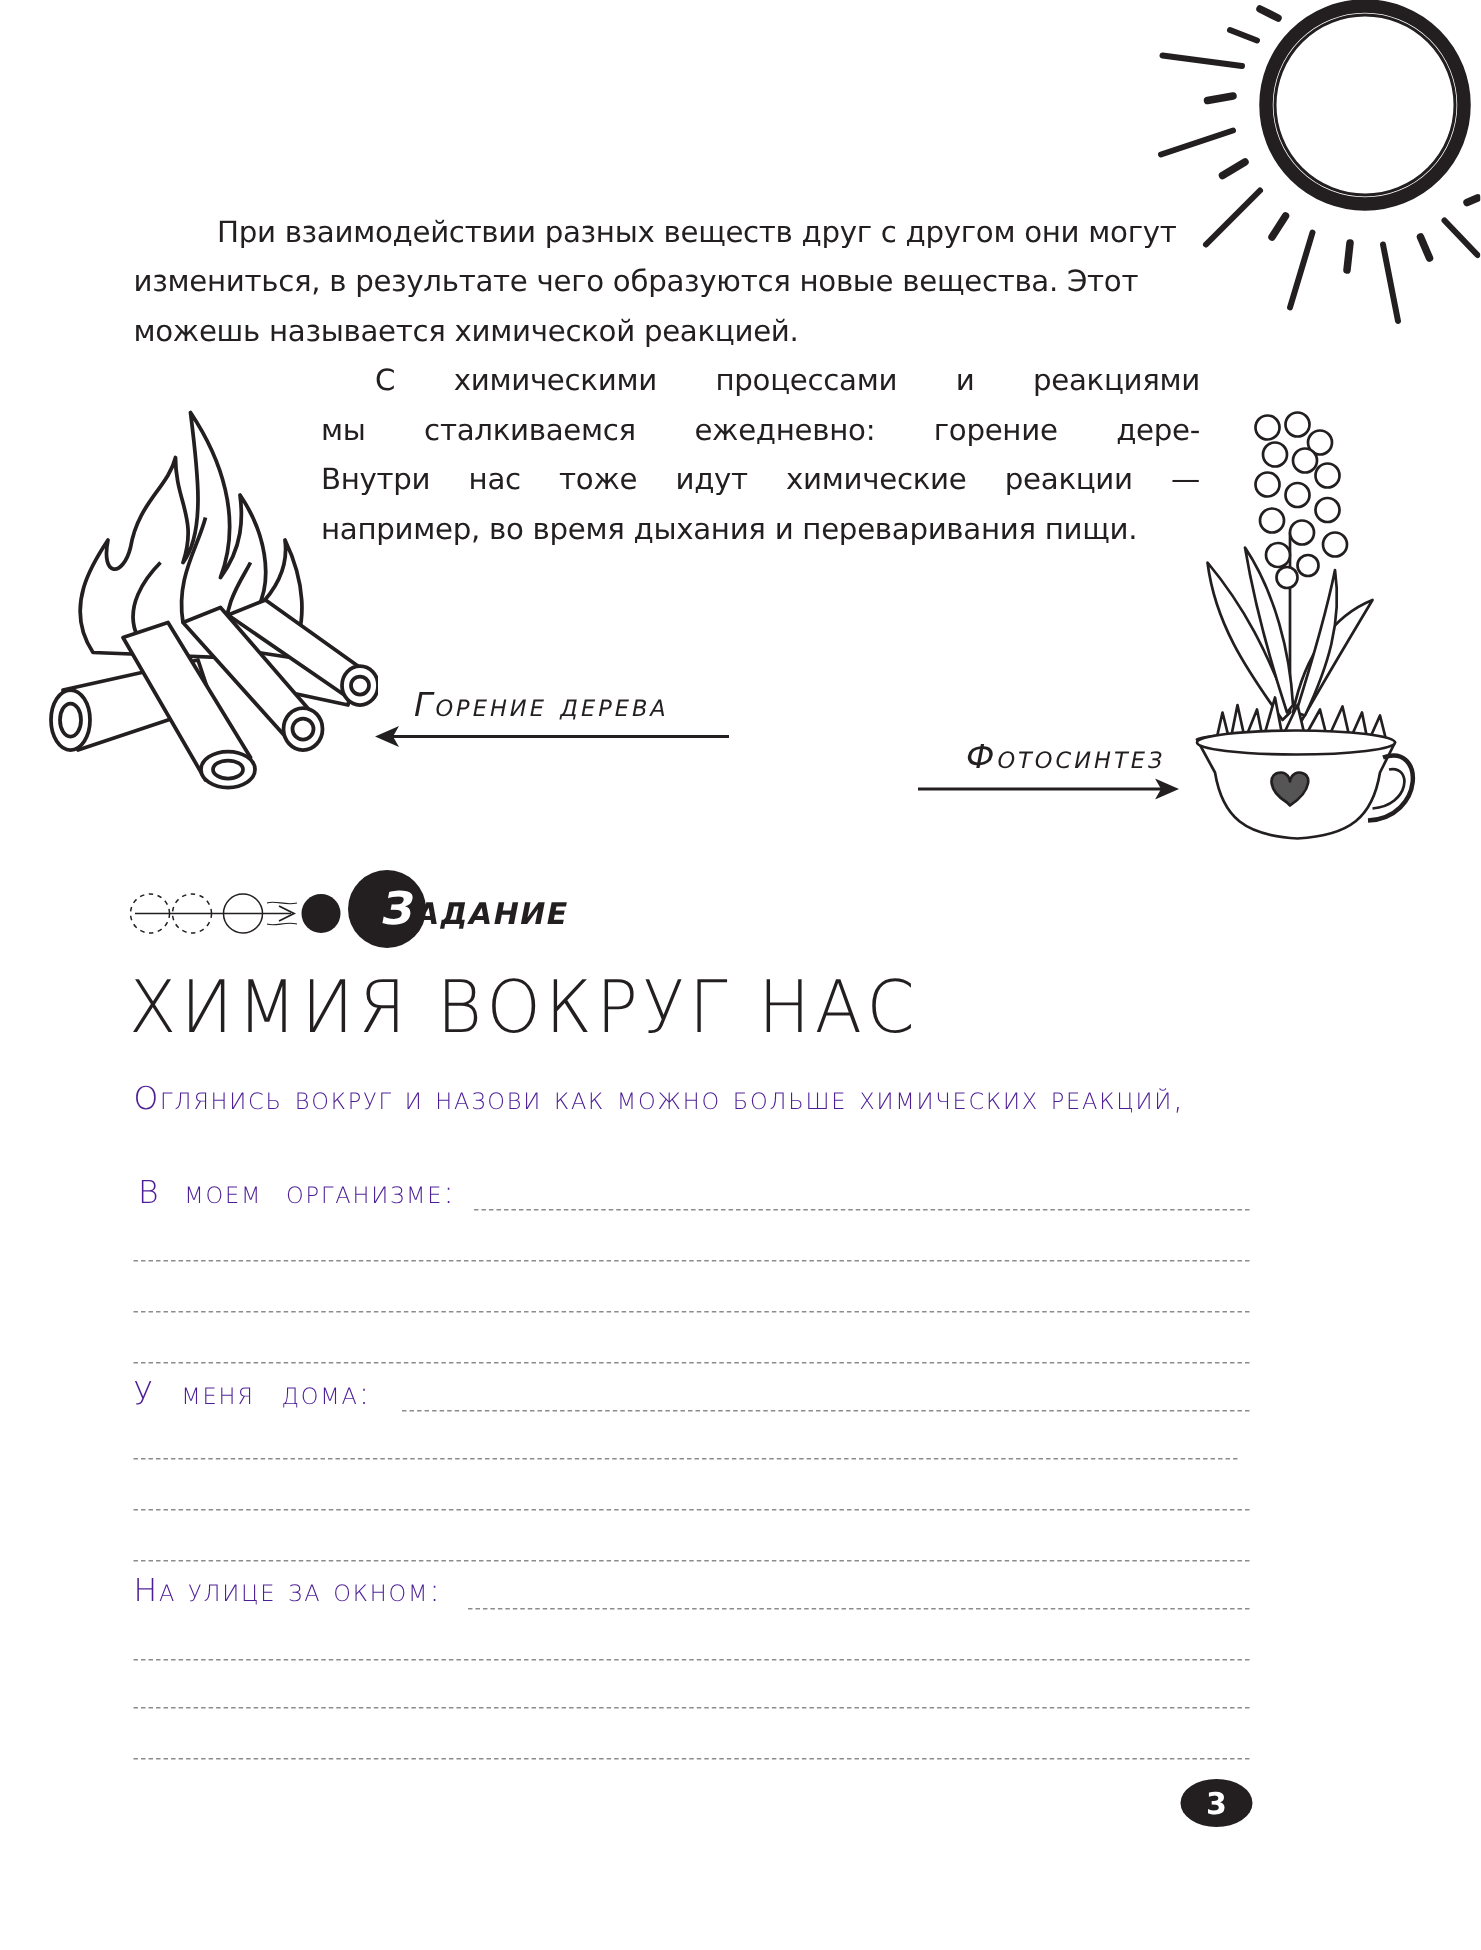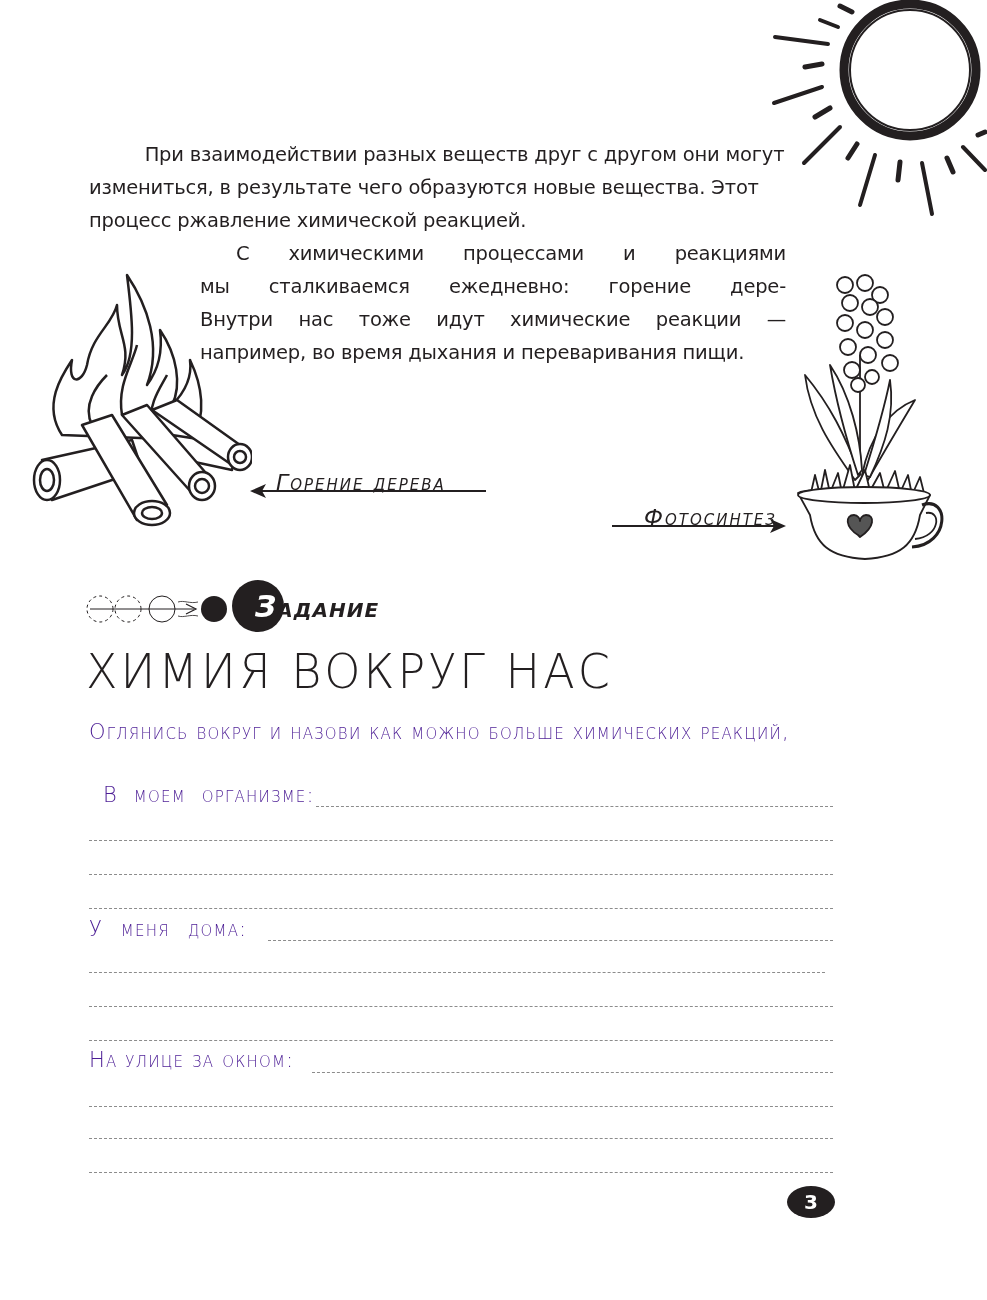--- a/index.html
+++ b/index.html
@@ -2,25 +2,25 @@
 <html><head>
 <meta charset="utf-8">
 <style>
   html, body { margin: 0; padding: 0; background: #ffffff; }
   body { width: 987px; height: 1300px; position: relative; overflow: hidden; font-family: "DejaVu Sans", sans-serif; color: #231f20; }
   .abs { position: absolute; }
   .body-text { font-family: "DejaVu Sans", sans-serif; font-size: 19.5px; line-height: 33px; color: #231f20; letter-spacing: -0.2px; }
   .p1 { left: 89px; top: 138px; width: 715px; }
   .p1 .line { display: block; white-space: nowrap; }
   .p1 .indent { padding-left: 36px; text-align: center; }
-  .p2 { left: 200px; top: 237px; width: 586px; }
+  .p2 { left: 214px; top: 237px; width: 586px; }
   .p2 .line { display: block; text-align: justify; text-align-last: justify; white-space: nowrap; }
   .p2 .indent { padding-left: 36px; }
   .p2 .last { text-align-last: left; }
-  .caption { font-family: "DejaVu Sans", sans-serif; font-variant: small-caps; font-style: italic; font-size: 22px; letter-spacing: 2px; color: #231f20; margin-top: 12px; }
+  .caption { font-family: "DejaVu Sans", sans-serif; font-variant: small-caps; font-style: italic; font-size: 22px; letter-spacing: 2px; color: #231f20; }
   .arrow-line { height: 2px; background: #231f20; }
   .task-head { font-family: "DejaVu Sans", sans-serif; font-weight: bold; font-size: 26px; letter-spacing: 1px; color:#231f20;font-style:italic; }
   .task-title { font-family: "DejaVu Sans", sans-serif; font-weight: 200; font-size: 46px; letter-spacing: 3px; color:#231f20; transform: scaleY(1.05); transform-origin: left top; -webkit-text-stroke: 0; font-stretch: condensed; }
   .hand { font-family: "DejaVu Sans", sans-serif; font-variant: small-caps; font-size: 21px; color:#4c1d95; letter-spacing: 1.2px; font-weight: 300; }
   .dash { position: absolute; height: 0; border-top: 1.6px dashed #8c8c8c; }
   .page-num { position: absolute; left: 787px; top: 1186px; width: 48px; height: 32px; border-radius: 50%; background: #231f20; color: #fff; font-weight: bold; font-size: 20px; display: flex; align-items: center; justify-content: center; font-family: "DejaVu Sans", sans-serif; }
 </style>
 </head>
 <body>
 
@@ -41,21 +41,21 @@
     <line x1="172" y1="214" x2="162" y2="163" stroke-width="4"></line>
     <line x1="193" y1="172" x2="187" y2="158" stroke-width="5"></line>
     <line x1="225" y1="170" x2="203" y2="147" stroke-width="4"></line>
     <line x1="225" y1="132" x2="218" y2="135" stroke-width="5"></line>
   </g>
 </svg>
 
 <div class="abs body-text p1">
   <span class="line indent">При взаимодействии разных веществ друг с другом они могут</span>
   <span class="line">измениться, в результате чего образуются новые вещества. Этот</span>
-  <span class="line">процесс ржавление химической реакцией.</span>
+  <span class="line">можешь называется химической реакцией.</span>
 </div>
 
 <div class="abs body-text p2">
   <span class="line indent">С химическими процессами и реакциями</span>
   <span class="line">мы сталкиваемся ежедневно: горение дере-</span>
   <span class="line">Внутри нас тоже идут химические реакции —</span>
   <span class="line last">например, во время дыхания и переваривания пищи.</span>
 </div>
 
 <svg class="abs" style="left:22px; top:265px;" width="230" height="275" viewBox="0 0 230 275">
@@ -151,21 +151,21 @@
 <div class="abs task-head" style="left:255px; top:589px;">
   <span style="color:#fff; font-size:30px;">З</span><span style="font-variant: small-caps; text-transform: uppercase; font-size:20px;">адание</span>
 </div>
 
 <div class="abs task-title" style="left:86px; top:643px;">ХИМИЯ ВОКРУГ НАС</div>
 
 <div class="abs hand" style="left:89px; top:715px; line-height:34px;">
   <div>Оглянись вокруг и назови как можно больше химических реакций,</div>
 </div>
 
-<div class="abs hand" style="left:103px; top:783px; word-spacing:8px;">В моем организме:</div>
+<div class="abs hand" style="left:92px; top:783px; word-spacing:8px;">В моем организме:</div>
 <div class="dash" style="left:316px; top:806px; width:517px;"></div>
 <div class="dash" style="left:89px; top:840px; width:744px;"></div>
 <div class="dash" style="left:89px; top:874px; width:744px;"></div>
 <div class="dash" style="left:89px; top:908px; width:744px;"></div>
 
 <div class="abs hand" style="left:89px; top:917px; word-spacing:10px;">У меня дома:</div>
 <div class="dash" style="left:268px; top:940px; width:565px;"></div>
 <div class="dash" style="left:89px; top:972px; width:736px;"></div>
 <div class="dash" style="left:89px; top:1006px; width:744px;"></div>
 <div class="dash" style="left:89px; top:1040px; width:744px;"></div>

